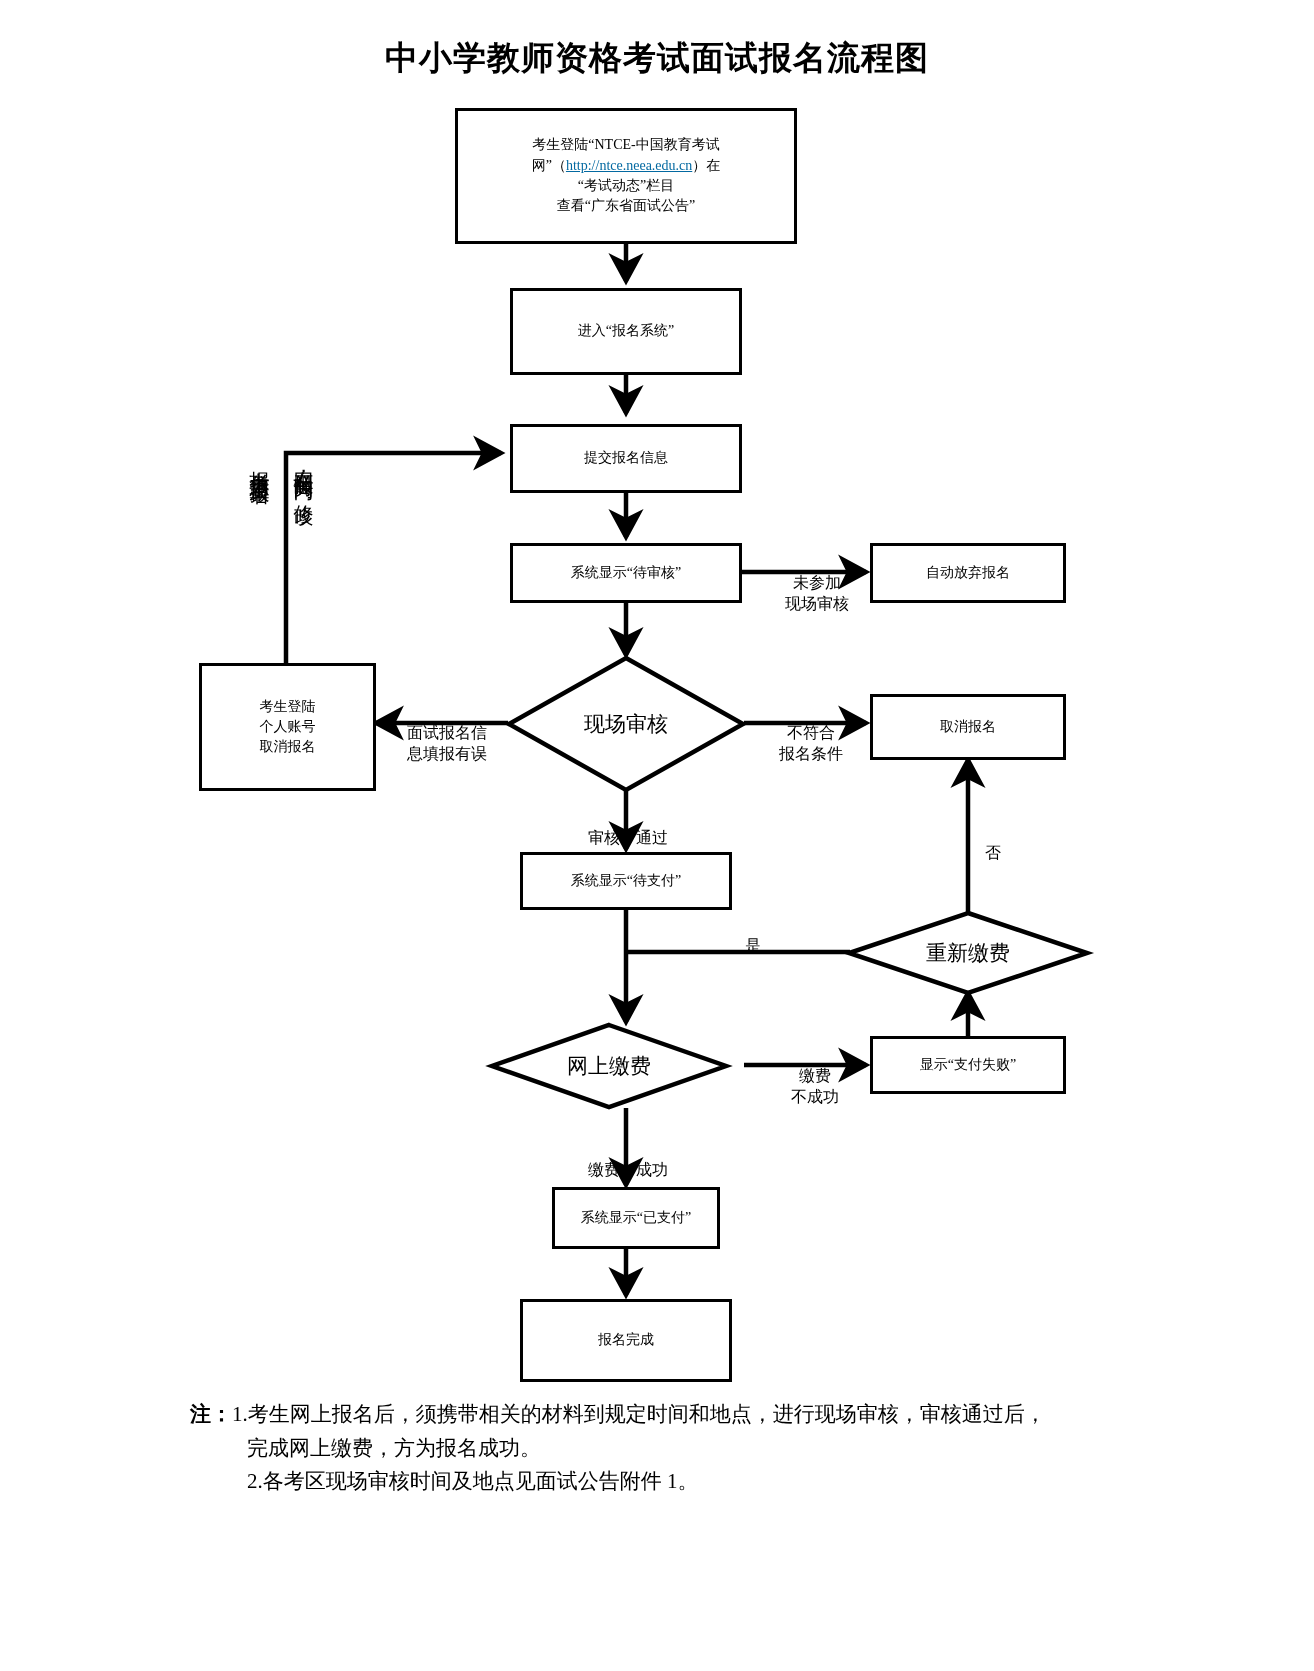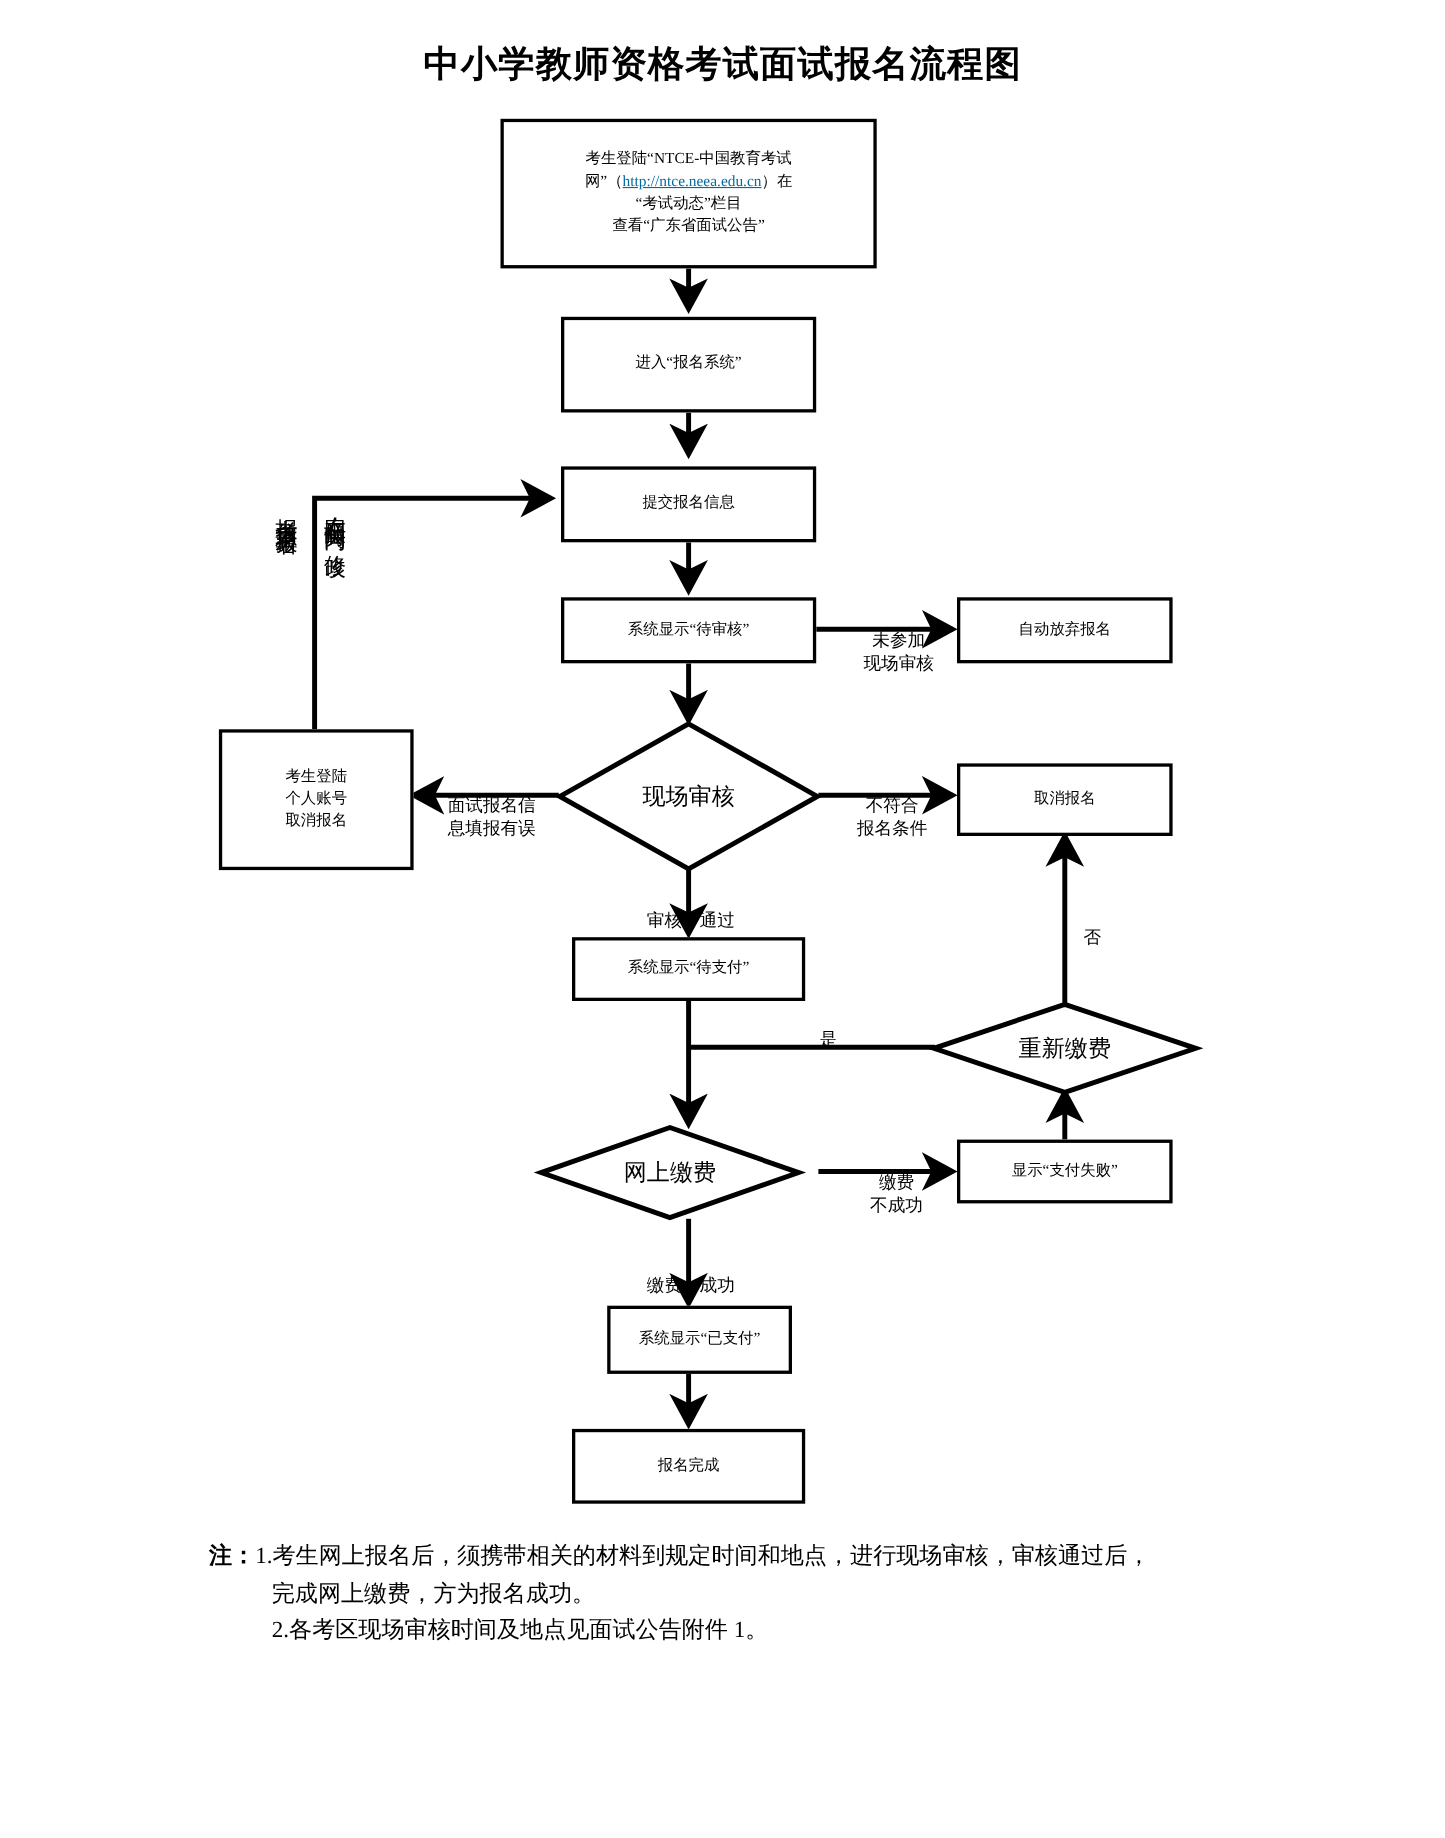--- a/index.html
+++ b/index.html
@@ -182,21 +182,21 @@
   </div>
 
   <div class="node" style="left:870px;top:1036px;width:196px;height:58px;">
     <div class="inner">显示“支付失败”</div>
   </div>
 
   <div class="node" style="left:520px;top:1187px;width:168px;height:62px;margin-left:32px;">
     <div class="inner">系统显示“已支付”</div>
   </div>
 
-  <div class="node" style="left:520px;top:1299px;width:212px;height:68px;">
+  <div class="node" style="left:520px;top:1299px;width:212px;height:83px;">
     <div class="inner">报名完成</div>
   </div>
 
   <div class="diamond" style="left:506px;top:655px;width:240px;height:138px;">
     <svg width="240" height="138" viewBox="0 0 240 138" xmlns="http://www.w3.org/2000/svg">
       <polygon points="120,3 237,69 120,135 3,69" fill="#fff" stroke="#000" stroke-width="4.5"></polygon>
     </svg>
     <div class="dlabel">现场审核</div>
   </div>
 

